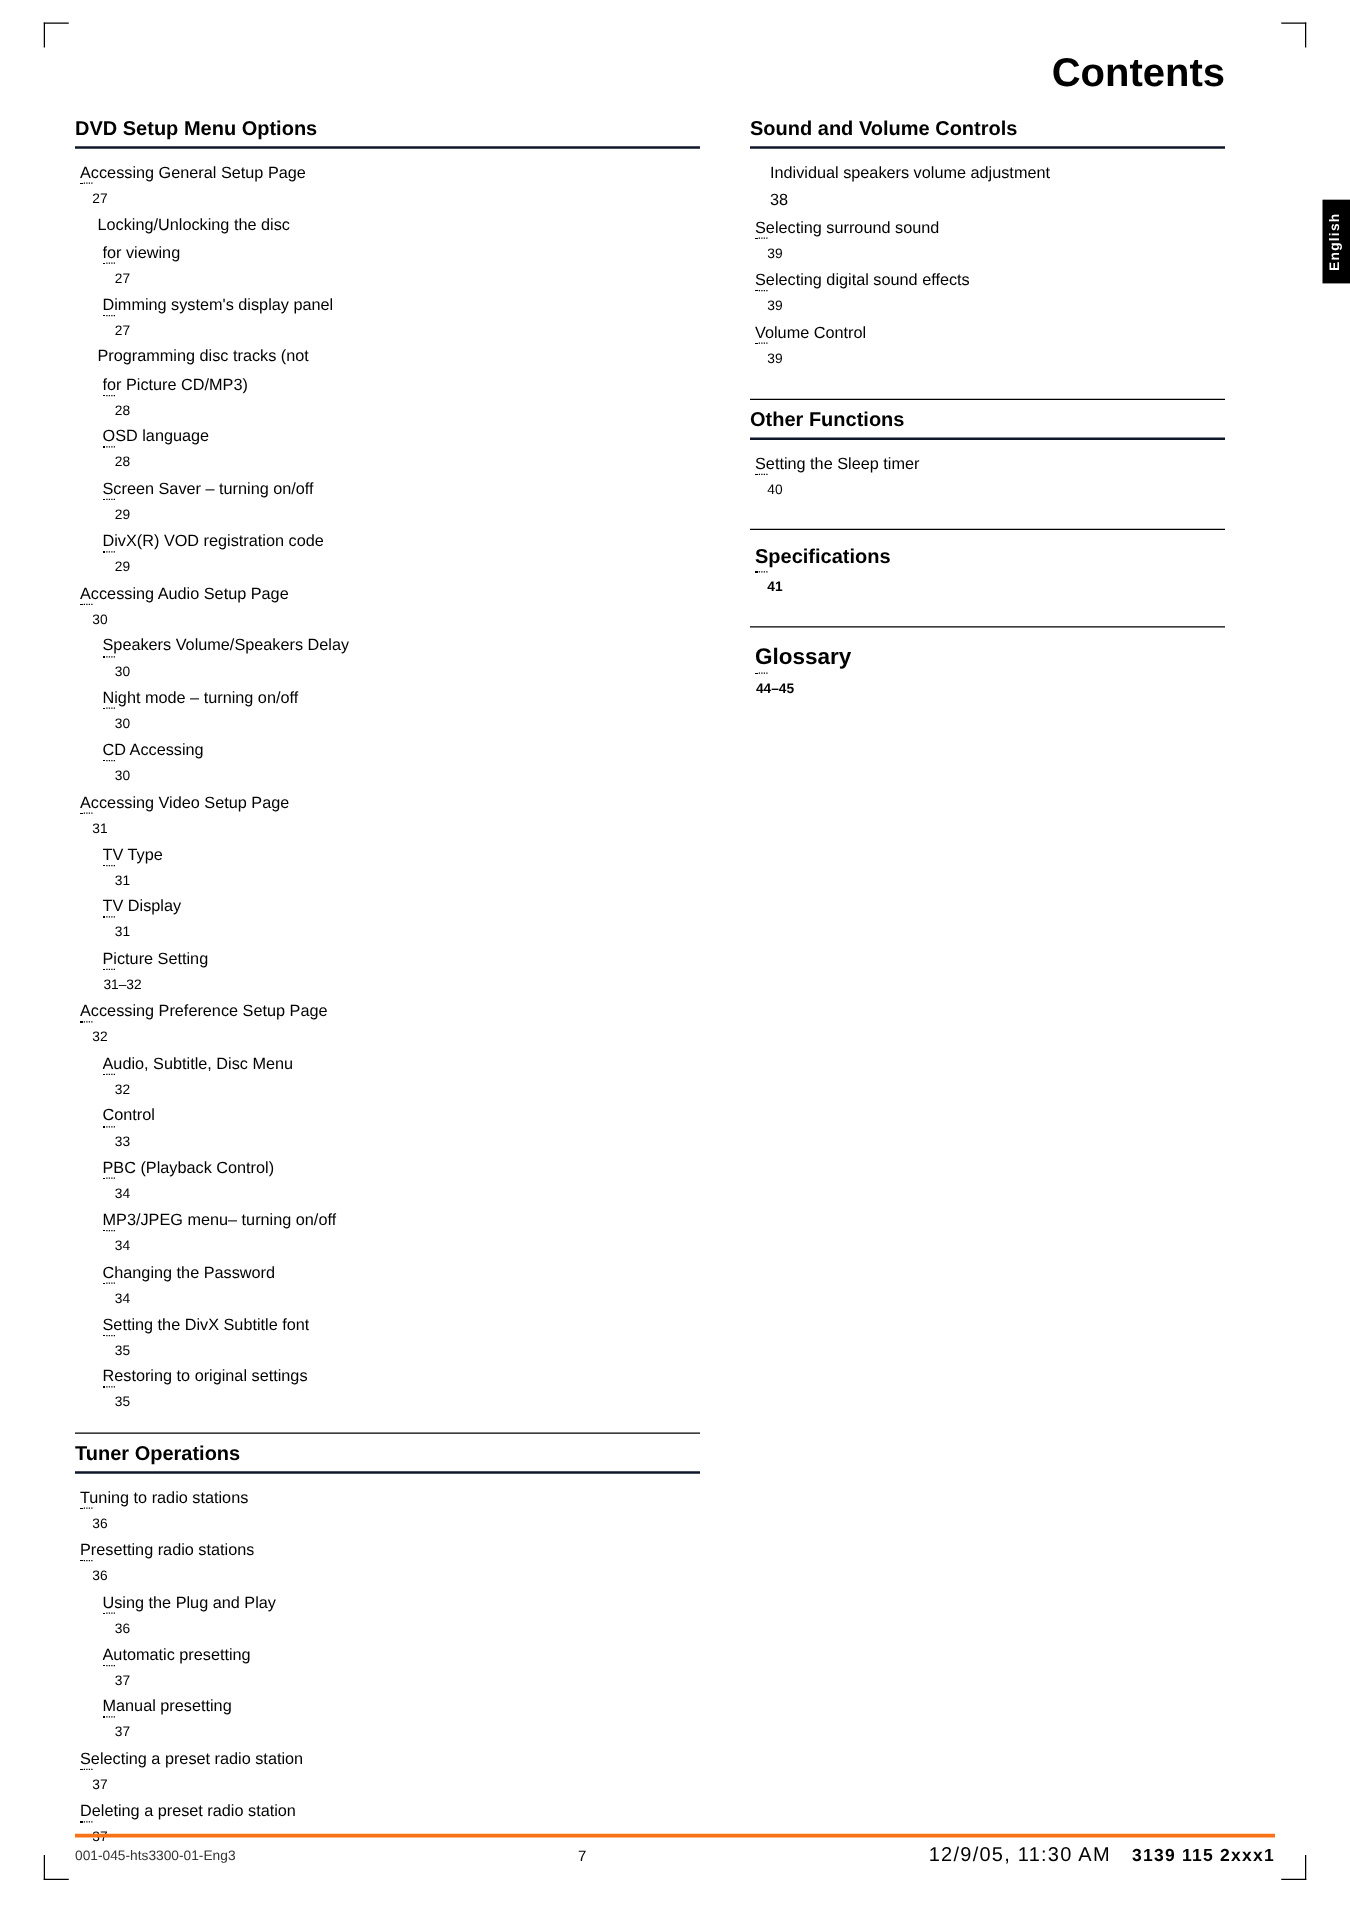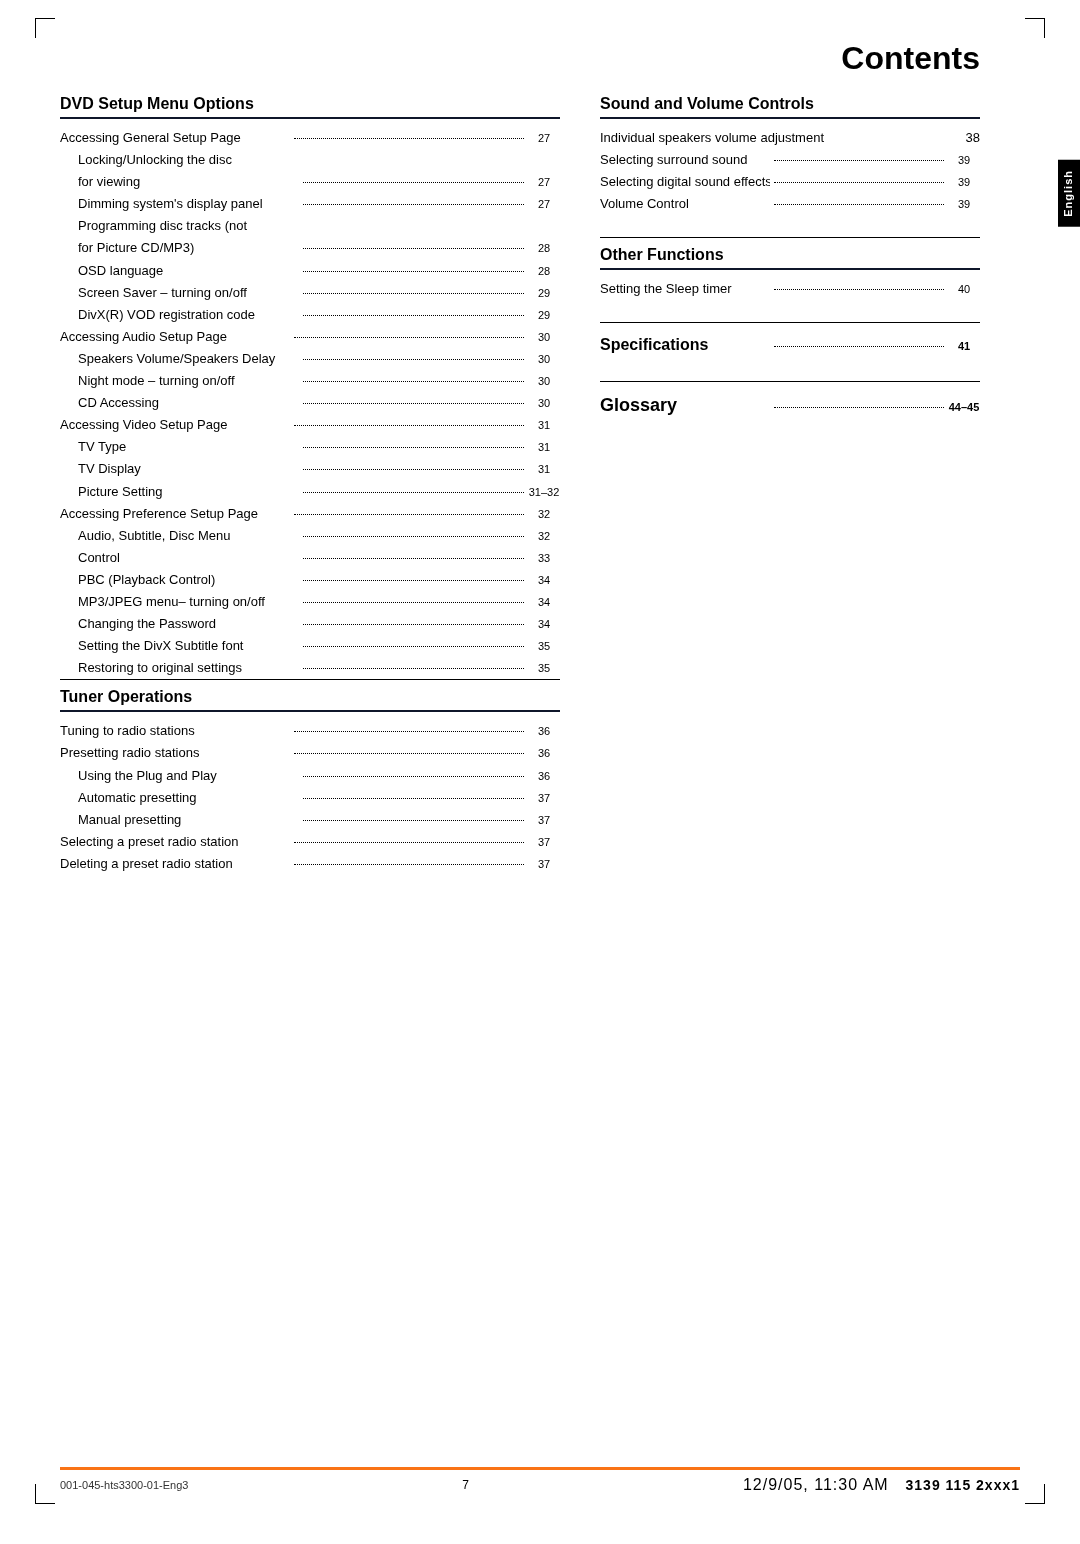--- a/index.html
+++ b/index.html
@@ -110,20 +110,21 @@
     }
 
     
     .toc-entry {
       display: flex;
       justify-content: space-between;
       align-items: baseline;
       font-size: 13px;
       line-height: 1.7;
       position: relative;
+      flex-direction: column;
     }
 
     .toc-entry.indented {
       padding-left: 18px;
     }
 
     .toc-label {
       flex: 1;
       white-space: nowrap;
       overflow: hidden;
@@ -144,21 +145,21 @@
     }
 
     .toc-page {
       font-size: 11px;
       white-space: nowrap;
       min-width: 32px;
       text-align: center;
     }
 
     .section-gap {
-      margin-top: 0;
+      margin-top: 14px;
     }
 
     
     .toc-entry-bold .toc-label {
       font-weight: bold;
     }
     .toc-entry-bold .toc-page {
       font-weight: bold;
     }
 

